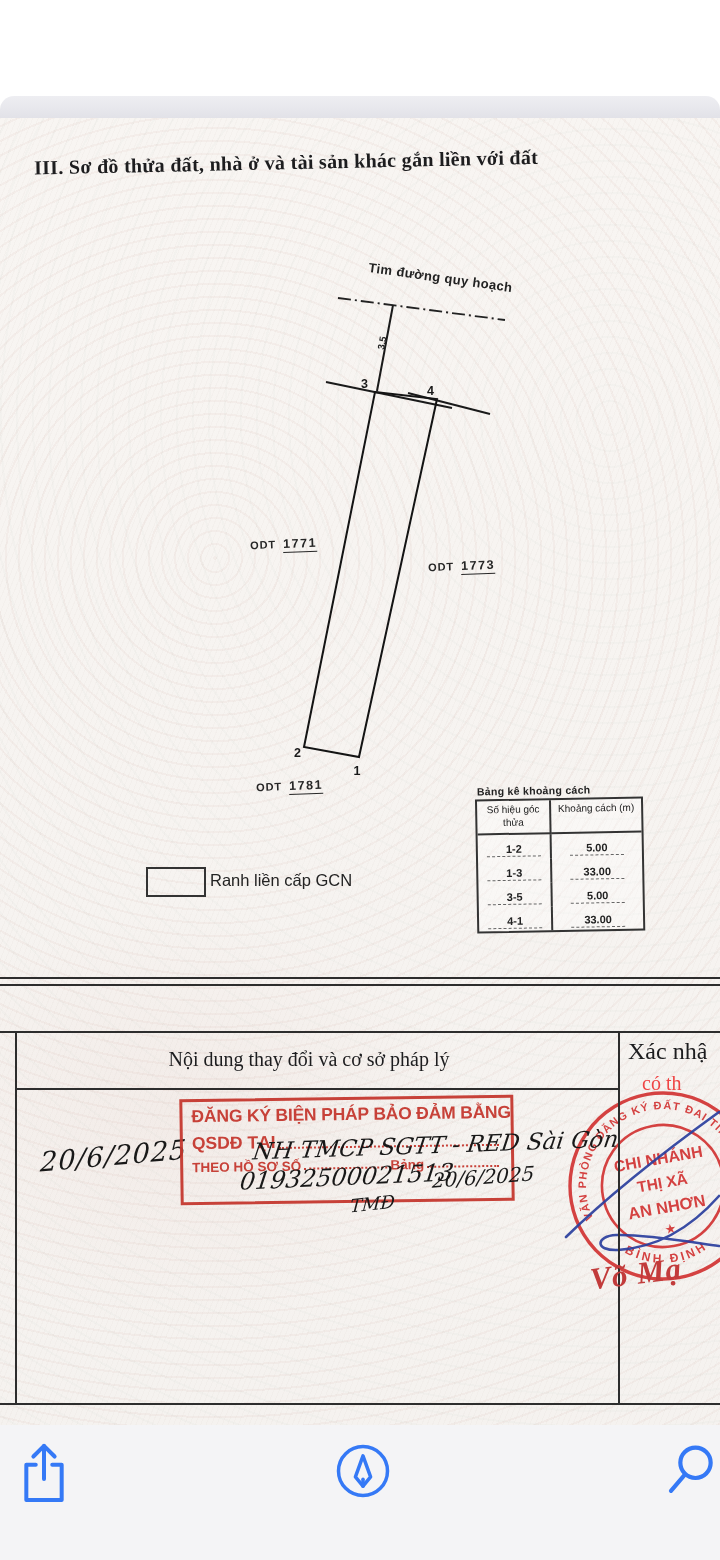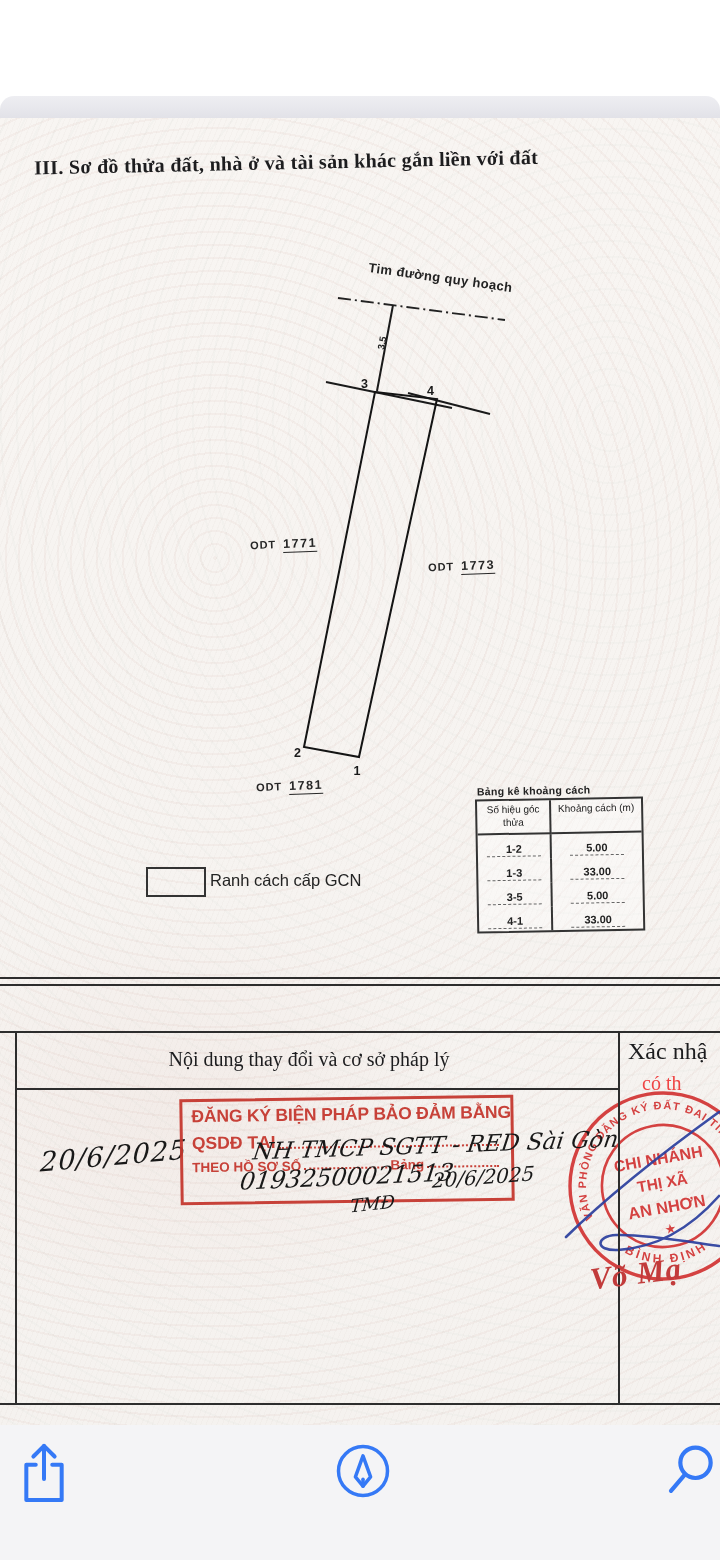--- a/index.html
+++ b/index.html
@@ -151,21 +151,21 @@
   <div class="odt odt2">
     <span class="pfx">ODT</span>
     <span class="num">1773</span>
   </div>
   <div class="odt odt3">
     <span class="pfx">ODT</span>
     <span class="num">1781</span>
   </div>
 
   <div class="legend-box"></div>
-  <div class="legend-label">Ranh cách cấp GCN</div>
+  <div class="legend-label">Ranh liền cấp GCN</div>
 
   <div class="dist">
     <div class="dt-title">Bảng kê khoảng cách</div>
     <div class="dt-box">
       <div class="dt-h dt-c1">Số hiệu góc thửa</div>
       <div class="dt-h">Khoảng cách (m)</div>
       <div class="dt-cell dt-c1"><span>1-2</span></div>
       <div class="dt-cell"><span>5.00</span></div>
       <div class="dt-cell dt-c1"><span>1-3</span></div>
       <div class="dt-cell"><span>33.00</span></div>

